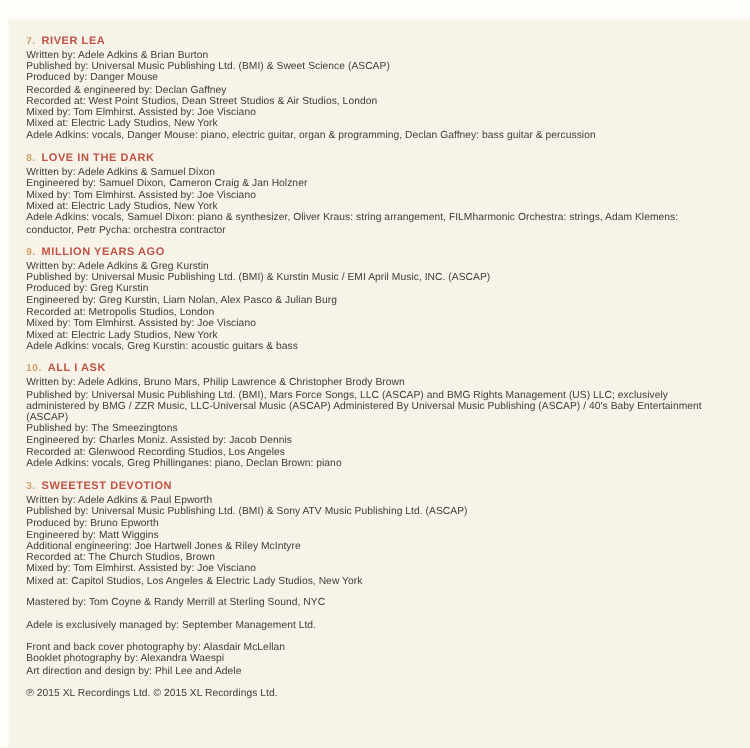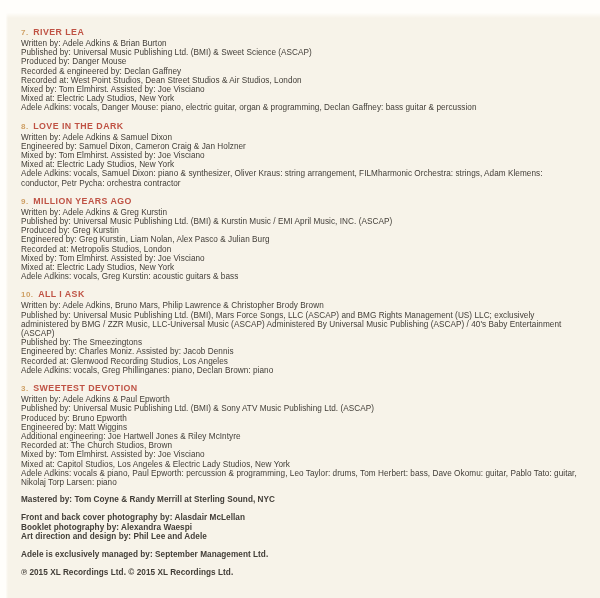--- a/index.html
+++ b/index.html
@@ -52,21 +52,20 @@
     font-weight: bold;
     margin-right: 2px;
   }
   .line {
     font-size: 8.2px;
     line-height: 9.2px;
     letter-spacing: 0.05px;
   }
   .footer-block {
     margin: 0 0 9px 0;
-    font-weight: bold;
   }
   .footer-block:last-child {
     margin-bottom: 0;
   }
 </style>
 </head>
 <body>
 
 <div class="edge-top"></div>
 <div class="edge-left"></div>
@@ -128,35 +127,34 @@
     <h2 class="track-title"><span class="track-number">3. </span><span class="track-name">SWEETEST DEVOTION</span></h2>
     <div class="lines">
           <div class="line">Written by: Adele Adkins &amp; Paul Epworth</div>
           <div class="line">Published by: Universal Music Publishing Ltd. (BMI) &amp; Sony ATV Music Publishing Ltd. (ASCAP)</div>
           <div class="line">Produced by: Bruno Epworth</div>
           <div class="line">Engineered by: Matt Wiggins</div>
           <div class="line">Additional engineering: Joe Hartwell Jones &amp; Riley McIntyre</div>
           <div class="line">Recorded at: The Church Studios, Brown</div>
           <div class="line">Mixed by: Tom Elmhirst. Assisted by: Joe Visciano</div>
           <div class="line">Mixed at: Capitol Studios, Los Angeles &amp; Electric Lady Studios, New York</div>
-          <div class="line">Adele Adkins: vocals &amp; piano, Paul Epworth: percussion &amp; programming, Leo Taylor: drums, Tom Herbert: bass, Dave Okomu: guitar, Pablo Tato: guitar, Nikolaj Torp Larsen: piano</div>
         </div>
   </section>
 </div>
 
   <div class="footer-block">
     <div class="line">Mastered by: Tom Coyne &amp; Randy Merrill at Sterling Sound, NYC</div>
   </div>
 
   <div class="footer-block">
+    <div class="line">Adele is exclusively managed by: September Management Ltd.</div>
+  </div>
+
+  <div class="footer-block">
       <div class="line">Front and back cover photography by: Alasdair McLellan</div>
       <div class="line">Booklet photography by: Alexandra Waespi</div>
       <div class="line">Art direction and design by: Phil Lee and Adele</div>
     </div>
-
-  <div class="footer-block">
-    <div class="line">Adele is exclusively managed by: September Management Ltd.</div>
-  </div>
 
   <div class="footer-block">
       <div class="line">℗ 2015 XL Recordings Ltd. © 2015 XL Recordings Ltd.</div>
     </div>
 </div>
 
 </body></html>

